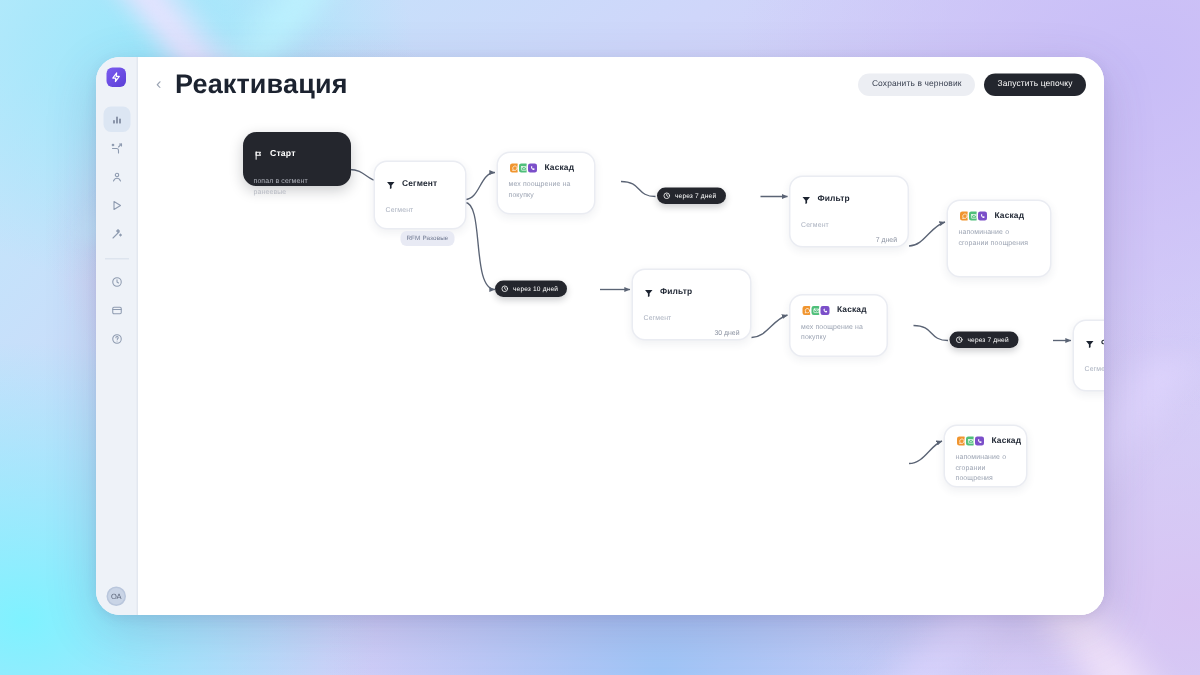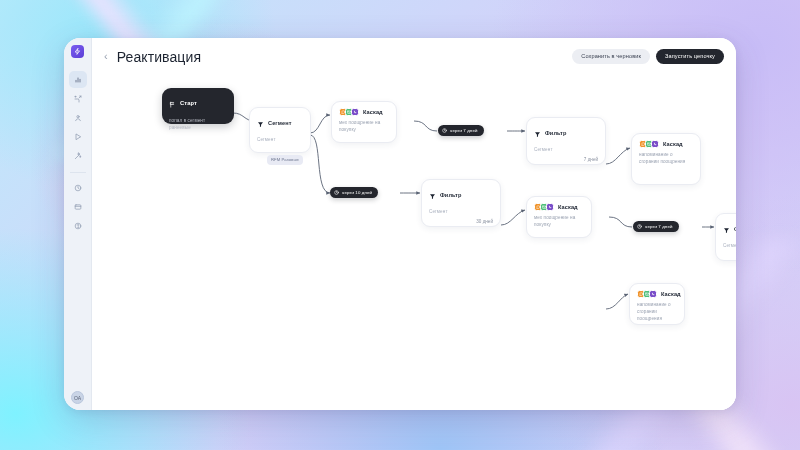--- a/index.html
+++ b/index.html
@@ -71,21 +71,21 @@
   
   .main { flex:1; background:#fff; display:flex; flex-direction:column; position:relative; }
   .topbar {
     height:37px; flex:0 0 37px; display:flex; align-items:center;
     padding:0 12px 0 10px; gap:7px;
   }
   .back-chevron {
     color:#9aa3b2; font-size:11px; line-height:1; cursor:pointer;
     padding:2px 2px 3px 2px;
   }
-  .page-title { font-size:14px; font-weight:400; color:#1c2330; letter-spacing:.1px; }
+  .page-title { font-size:18px; font-weight:700; color:#1c2330; letter-spacing:.1px; }
   .topbar-actions { margin-left:auto; display:flex; align-items:center; gap:6px; }
   .btn {
     border-radius:999px; font-size:5.6px; line-height:1;
     padding:5px 9px; border:none; cursor:pointer; white-space:nowrap;
     font-family:inherit; letter-spacing:.1px;
   }
   .btn-secondary { background:#eceef3; color:#3b4252; }
   .btn-primary { background:#23262e; color:#fff; }
 
   

